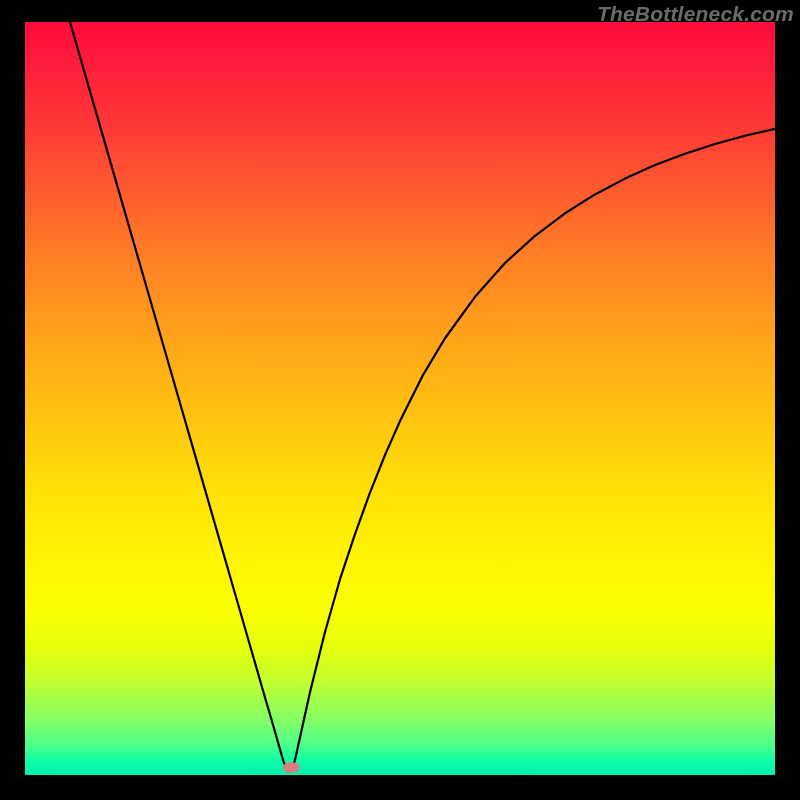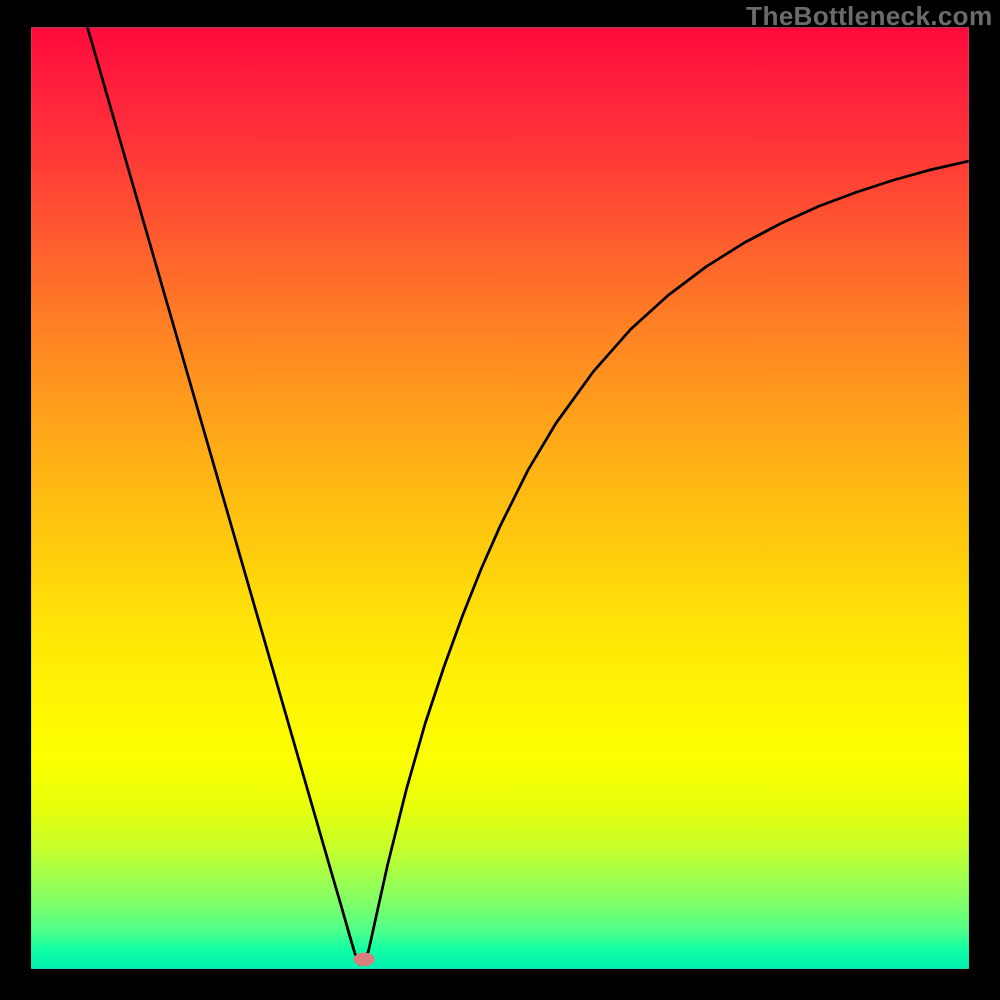--- a/index.html
+++ b/index.html
@@ -2,21 +2,22 @@
 <html><head>
 <meta charset="utf-8">
 <style>
   * { margin: 0; padding: 0; box-sizing: border-box; }
   html, body { width: 800px; height: 800px; overflow: hidden; }
   body { background: #000; font-family: Arial, sans-serif; position: relative; }
 
   .frame {
     position: absolute;
     inset: 0;
-    background: #7dd3fc;
+    background: #e5e5e5;
+    font-style: italic;
   }
 
   .plot-area {
     position: absolute;
     top: 22px;
     left: 25px;
     width: 750px;
     height: 753px;
     background: linear-gradient(to bottom,
       #ff0a3c 0%,

